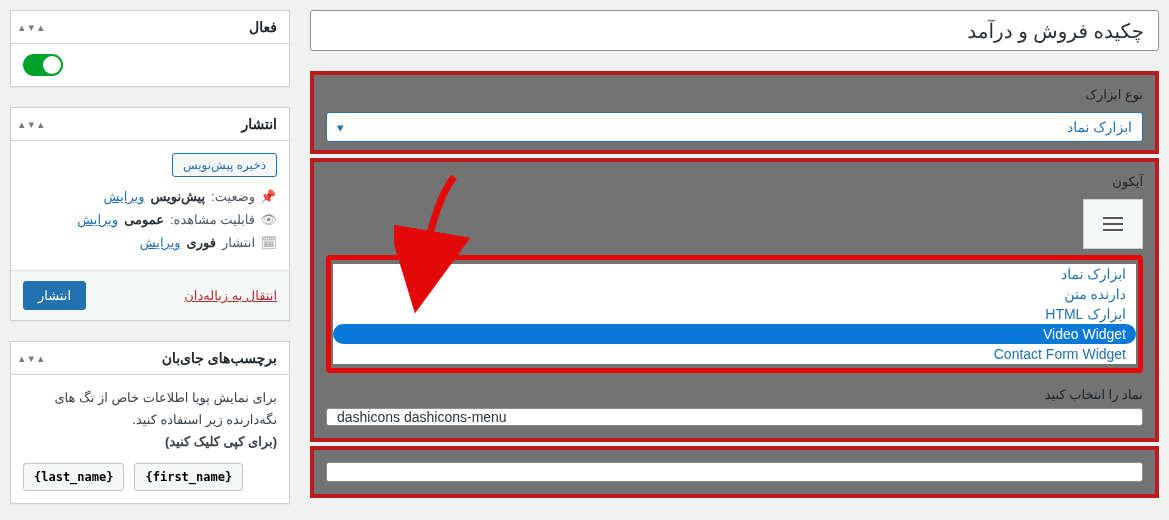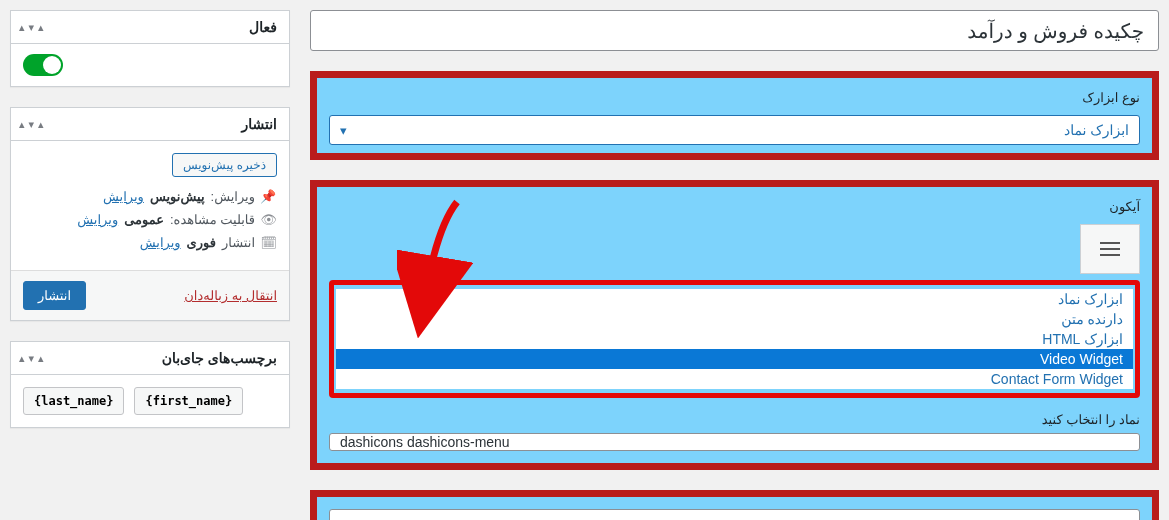--- a/index.html
+++ b/index.html
@@ -16,21 +16,21 @@
 .inside { padding: 12px; }
 
 .title-input { width: 100%; font-size: 20px; padding: 8px 14px; border: 1px solid #8c8f94; border-radius: 3px; background: #fff; text-align: right; color: #2c3338; }
 
 .select-wrap { position: relative; }
 .select { width: 100%; padding: 6px 10px; border: 1px solid #2271b1; border-radius: 3px; background: #fff; font-size: 14px; color: #2271b1; display: flex; justify-content: space-between; align-items: center; cursor: pointer; }
 .chev { color: #2271b1; font-size: 13px; }
 .dropdown-box { position: relative; margin-top: 40px; }
 .dropdown-list { background: #fff; }
 .dropdown-item { padding: 2px 10px; font-size: 14px; color: #2271b1; cursor: pointer; text-align: right; }
-.dropdown-item.en { direction: ltr; text-align: right; }
+.dropdown-item.en { direction: ltr; text-align: right; border-radius: 10px; }
 .dropdown-item.selected { background: #0a78d6; color: #fff; }
 
 .arrow-svg { position: absolute; pointer-events: none; z-index: 10; }
 
 .icon-field { width: 100%; padding: 0 10px; border: 1px solid #8c8f94; border-radius: 3px; font-size: 14px; color: #2c3338; direction: ltr; text-align: left; }
 .field-label { font-size: 13px; color: #1d2327; margin-bottom: 6px; display: block; }
 
 .icon-preview-row { display: flex; align-items: flex-start; gap: 12px; }
 .icon-preview { width: 60px; height: 50px; border: 1px solid #ccd0d4; display: flex; align-items: center; justify-content: center; background: #f6f7f7; }
 .menu-glyph { display: flex; flex-direction: column; gap: 4px; }
@@ -47,21 +47,21 @@
 
 .pub-footer { display: flex; justify-content: space-between; align-items: center; padding: 10px 12px; border-top: 1px solid #ddd; background: #f6f7f7; }
 .btn-primary { background: #2271b1; color: #fff; border: 1px solid #2271b1; border-radius: 3px; padding: 6px 14px; font-size: 13px; cursor: pointer; }
 .btn-secondary { background: #f6f7f7; color: #2271b1; border: 1px solid #2271b1; border-radius: 3px; padding: 4px 10px; font-size: 12px; cursor: pointer; }
 .link-danger { color: #b32d2e; text-decoration: underline; font-size: 13px; }
 
 .help-text { color: #3c434a; font-size: 13px; line-height: 1.7; margin-bottom: 10px; }
 .tag-btn { background: #f6f7f7; border: 1px solid #c3c4c7; border-radius: 3px; padding: 6px 10px; font-family: monospace; font-size: 12px; direction: ltr; cursor: pointer; font-weight: bold; }
 .tag-row { display: flex; gap: 10px; justify-content: flex-end; }
 
-.section { background: #7dd3fc; border: 7px solid #b91c1c; margin-bottom: 20px; padding: 12px; }
+.section { background: #737373; border: 4px solid #b91c1c; margin-bottom: 4px; padding: 12px; }
 .section-title { font-size: 13px; color: #1d2327; margin-bottom: 10px; }
 .empty-box { border: 1px solid #8c8f94; border-radius: 3px; height: 20px; background: #fff; }
 
 .icon-panel { position: relative; }
 </style>
 </head>
 <body>
 
 <div class="wrap">
 
@@ -151,21 +151,21 @@
           <button class="handle-btn">▾</button>
           <button class="handle-btn">▴</button>
         </div>
       </div>
       <div class="inside">
         <div style="margin-bottom:12px; text-align:right;">
           <button class="btn-secondary">ذخیره پیش‌نویس</button>
         </div>
         <div class="pub-row">
           <span class="ico">📌</span>
-          <span>ویرایش:</span>
+          <span>وضعیت:</span>
           <strong>پیش‌نویس</strong>
           <a href="#">ویرایش</a>
         </div>
         <div class="pub-row">
           <span class="ico">👁</span>
           <span>قابلیت مشاهده:</span>
           <strong>عمومی</strong>
           <a href="#">ویرایش</a>
         </div>
         <div class="pub-row">
@@ -184,20 +184,24 @@
     <div class="postbox">
       <div class="postbox-header">
         <h2>برچسب‌های جای‌بان</h2>
         <div class="handle-actions">
           <button class="handle-btn">▴</button>
           <button class="handle-btn">▾</button>
           <button class="handle-btn">▴</button>
         </div>
       </div>
       <div class="inside">
+        <p class="help-text">
+          <span>برای نمایش پویا اطلاعات خاص از تگ های نگه‌دارنده زیر استفاده کنید.</span><br>
+          <strong>(برای کپی کلیک کنید)</strong>
+        </p>
         <div class="tag-row">
           <button class="tag-btn">{first_name}</button>
           <button class="tag-btn">{last_name}</button>
         </div>
       </div>
     </div>
 
   </div>
 
 </div>

